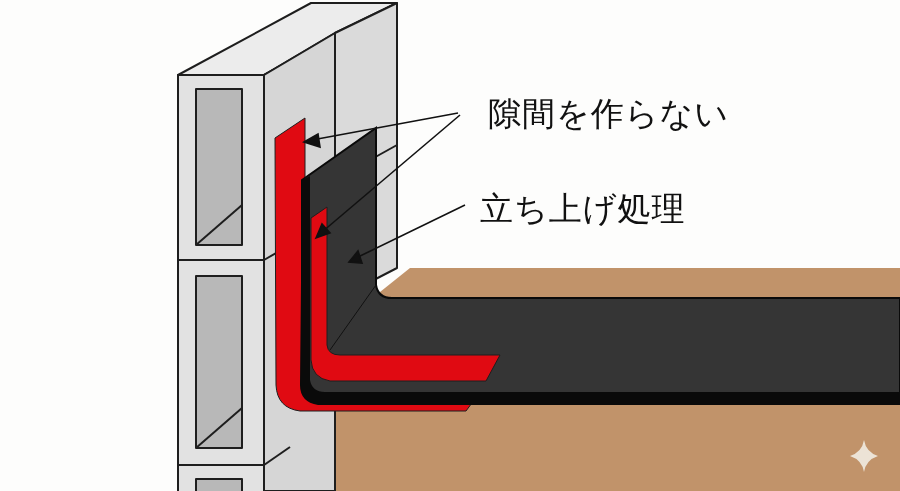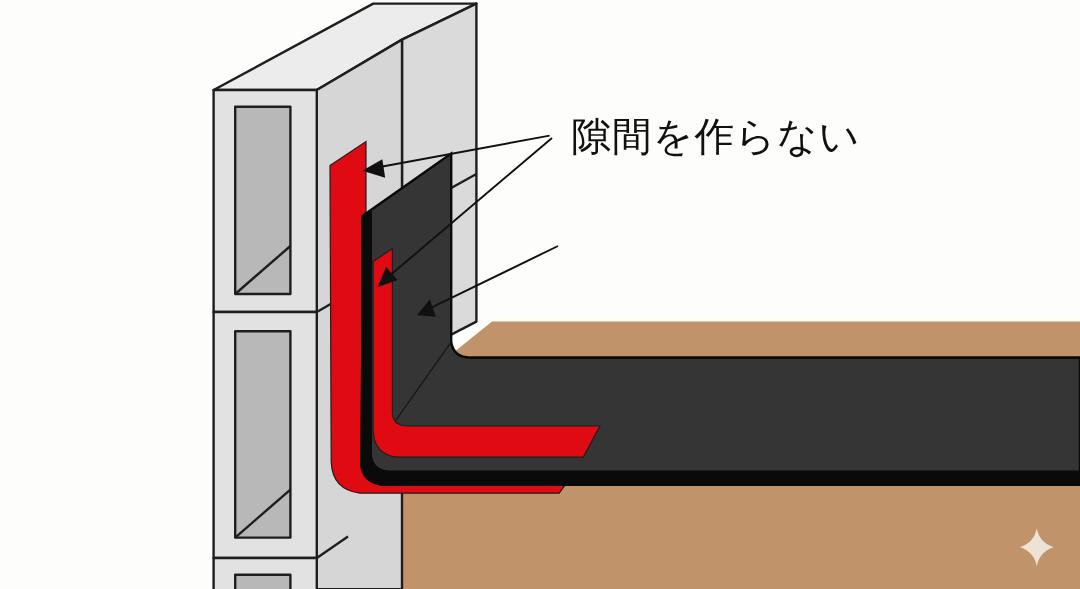--- a/index.html
+++ b/index.html
@@ -68,14 +68,15 @@
       <polygon points="316,238 322,224 330,233"></polygon>
       <line x1="465" y1="205" x2="356" y2="258"></line>
       <polygon points="349,262 358,251 362,263"></polygon>
     </g>
 
     <g>
       <path d="M864,440 Q866,452 878,456 Q866,460 864,472 Q862,460 850,456 Q862,452 864,440 Z" fill="#ece3d6"></path>
     </g>
   </svg>
 
-  <div class="label" style="left:476px; top:92px;">隙間を作らない</div>
+  <div class="label" style="left:488px; top:92px;">隙間を作らない</div>
+  <div class="label" style="left:480px; top:187px;">立ち上げ処理</div>
 </div>
 
 </body></html>

